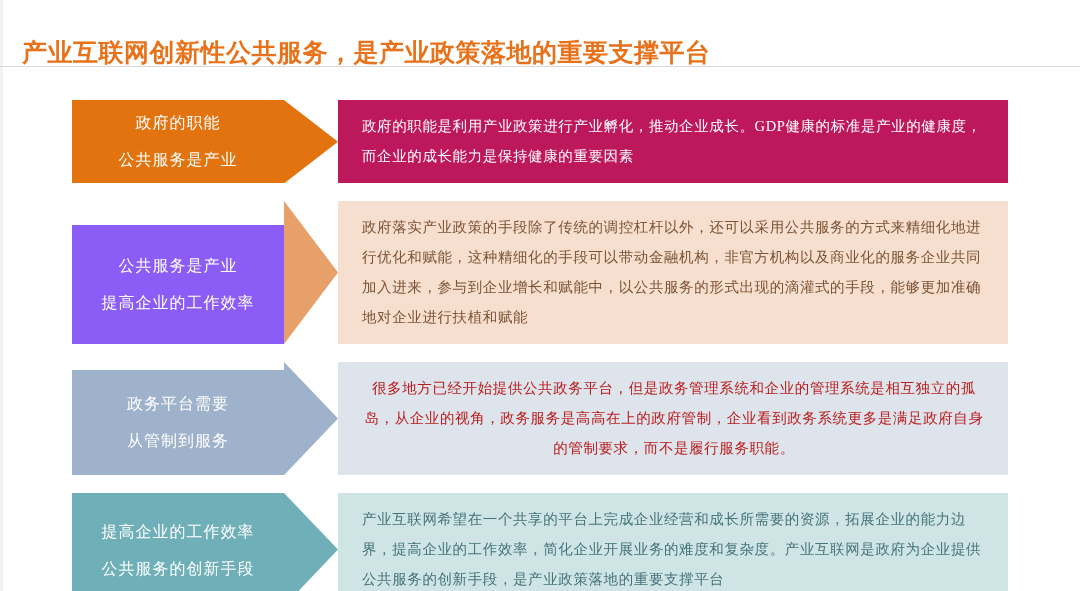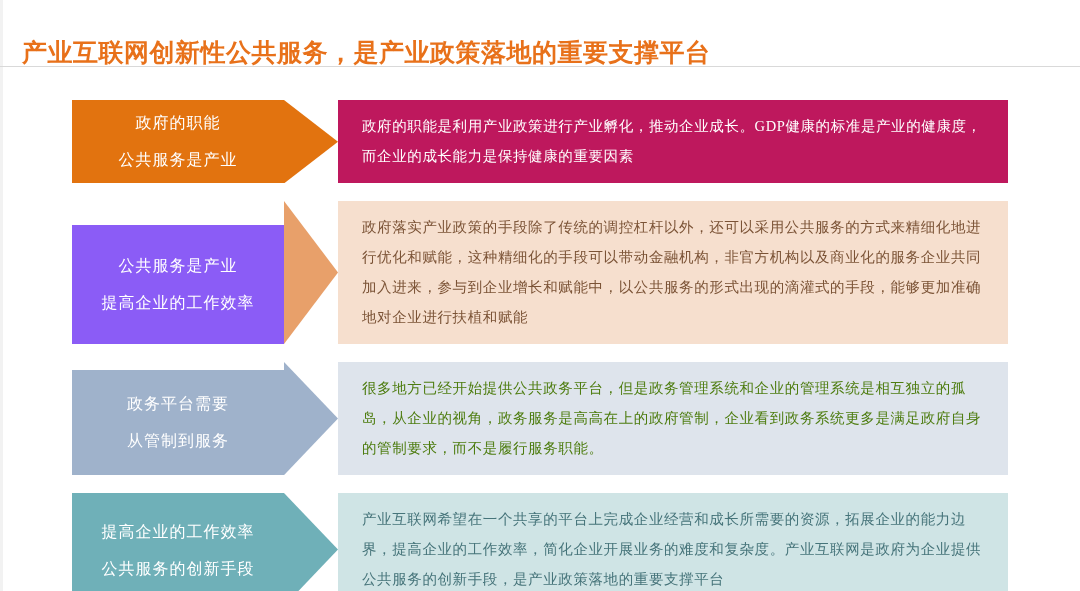--- a/index.html
+++ b/index.html
@@ -102,21 +102,21 @@
   
   .r1 .label { background: #E2730F; }
   .r1 .body { background: #be185d; color: #ffffff; }
 
   
   .r2 .label { background: #8b5cf6; margin-top: 24px; }
   .r2 .body { background: #F6DFCE; color: #7B5336; }
 
   
   .r3 .label { background: #9FB2CB; margin-top: 8px; }
-  .r3 .body { background: #DEE4EC; color: #4d7c0f; }
+  .r3 .body { background: #DEE4EC; color: #b91c1c; text-align: center; }
 
   
   .r4 .label { background: #6FB0B8; }
   .r4 .body { background: #CFE4E5; color: #46747A; }
 
   .page-edge-left {
     position: absolute;
     left: 0; top: 0; width: 3px; height: 591px;
     background: #f2f2f2;
   }

